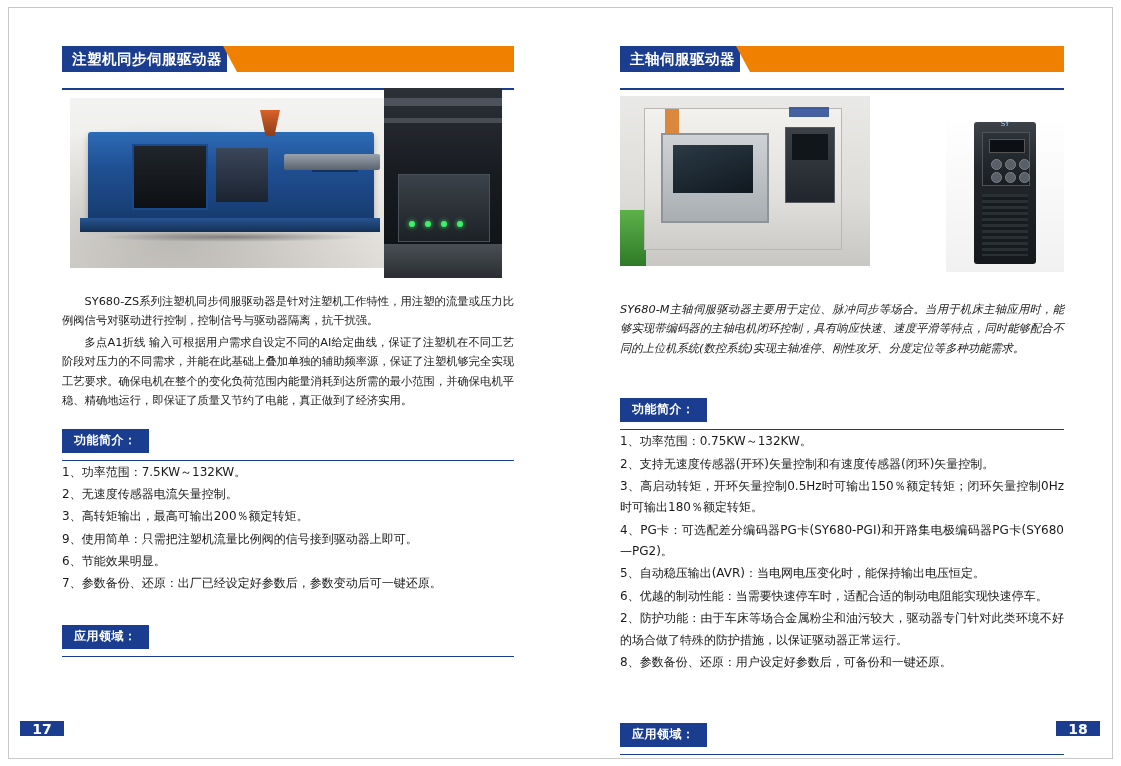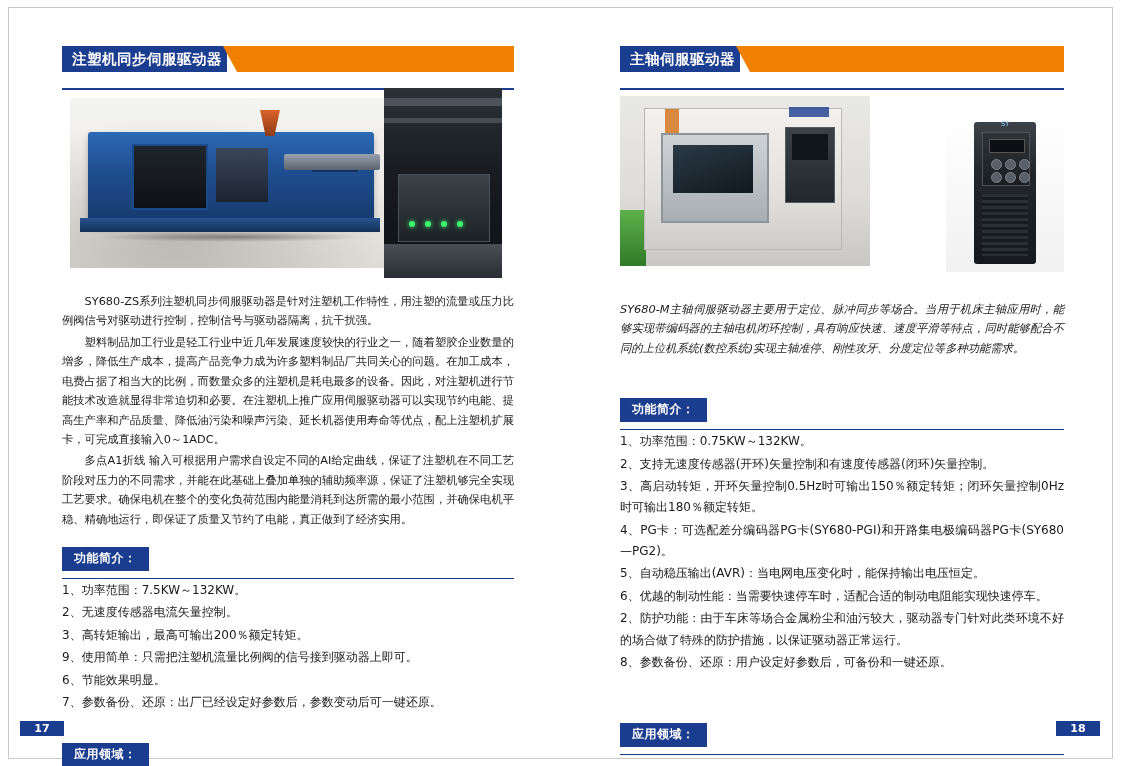--- a/index.html
+++ b/index.html
@@ -254,21 +254,21 @@
     font-size:11.2px;
     line-height:1.7;
     color:#1a1a1a;
     margin-top:8px;
   }
 
   
   .pagenum{
     position:absolute;bottom:30px;
     background:#1b3d8f;color:#fff;
-    font-size:11px;font-weight:bold;
+    font-size:14px;font-weight:bold;
     width:44px;height:15px;
     display:flex;align-items:center;justify-content:center;
   }
   .pagenum-left{left:20px;}
   .pagenum-right{right:20px;}
 
   .spine{
     position:absolute;left:560px;top:0;width:1px;height:766px;background:transparent;
   }
 </style>
@@ -312,21 +312,20 @@
             <div class="cab-led" style="left:26px;top:46px;"></div>
             <div class="cab-led" style="left:42px;top:46px;"></div>
             <div class="cab-led" style="left:58px;top:46px;"></div>
           </div>
           <div class="cab-floor"></div>
         </div>
       </div>
 
       <div class="body-text" style="margin-top:24px;">
         <p>SY680-ZS系列注塑机同步伺服驱动器是针对注塑机工作特性，用注塑的流量或压力比例阀信号对驱动进行控制，控制信号与驱动器隔离，抗干扰强。</p>
-        <p>塑料制品加工行业是轻工行业中近几年发展速度较快的行业之一，随着塑胶企业数量的增多，降低生产成本，提高产品竞争力成为许多塑料制品厂共同关心的问题。在加工成本，电费占据了相当大的比例，而数量众多的注塑机是耗电最多的设备。因此，对注塑机进行节能技术改造就显得非常迫切和必要。在注塑机上推广应用伺服驱动器可以实现节约电能、提高生产率和产品质量、降低油污染和噪声污染、延长机器使用寿命等优点，配上注塑机扩展卡，可完成直接输入0～1ADC。</p>
         <p>多点A1折线 输入可根据用户需求自设定不同的AI给定曲线，保证了注塑机在不同工艺阶段对压力的不同需求，并能在此基础上叠加单独的辅助频率源，保证了注塑机够完全实现工艺要求。确保电机在整个的变化负荷范围内能量消耗到达所需的最小范围，并确保电机平稳、精确地运行，即保证了质量又节约了电能，真正做到了经济实用。</p>
       </div>
 
       <div class="pill-wrap">
         <span class="pill">功能简介：</span>
       </div>
 
       <ul class="list">
         <li>1、功率范围：7.5KW～132KW。</li>
         <li>2、无速度传感器电流矢量控制。</li>

